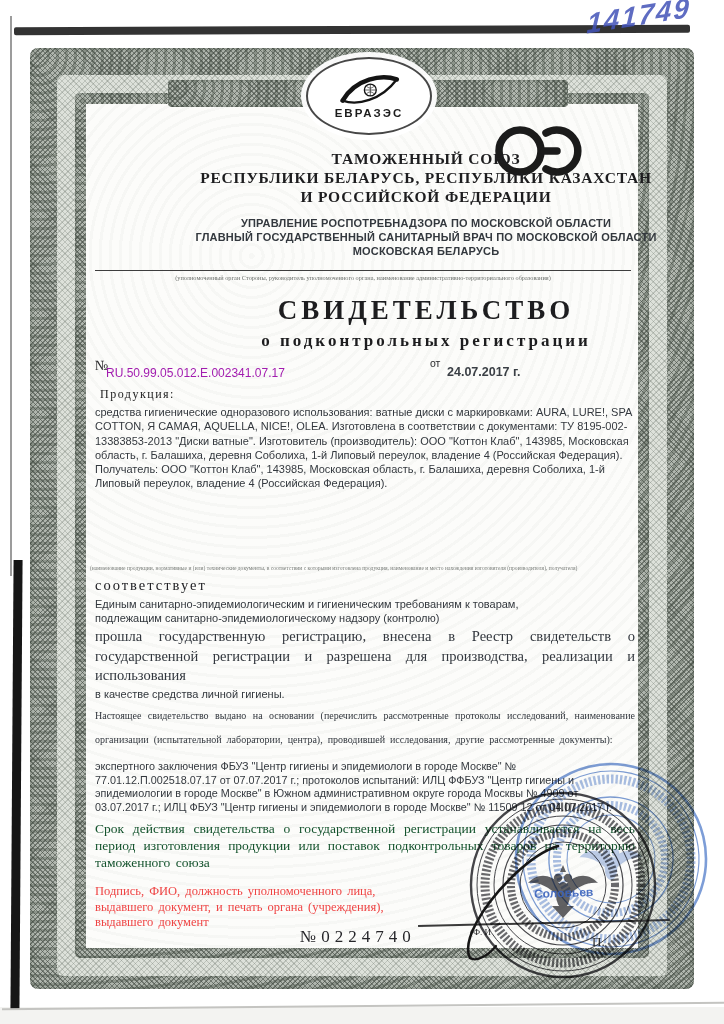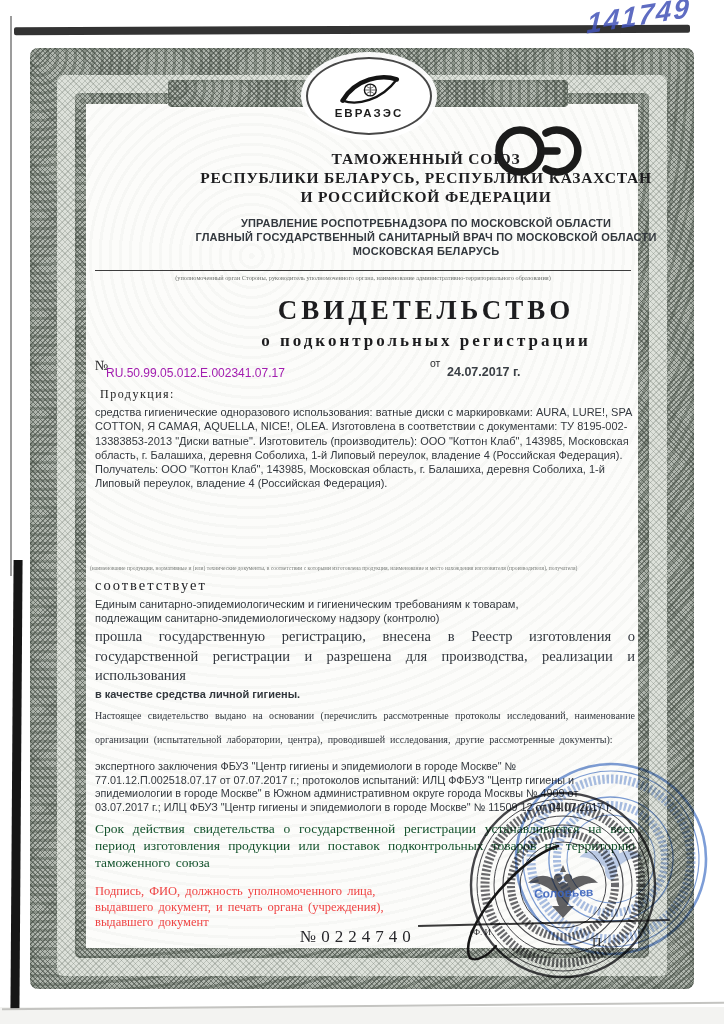--- a/index.html
+++ b/index.html
@@ -68,21 +68,21 @@
               border-radius:50%;z-index:0;}
   .wm-swoosh{left:268px;top:430px;width:190px;height:96px;opacity:.30;z-index:0;}
   .wm-word{left:86px;top:524px;width:552px;text-align:center;font-family:"Liberation Sans",sans-serif;
            font-weight:bold;font-size:31px;letter-spacing:11px;color:rgba(138,150,140,.5);z-index:0;}
   .cap2{left:90px;top:565px;width:548px;font-size:6px;color:#7a7e7a;z-index:2;white-space:nowrap;
         overflow:hidden;transform:scaleX(.93);transform-origin:left;font-family:"Liberation Serif",serif;}
   .conf-label{left:95px;top:577px;font-size:14.5px;letter-spacing:2px;color:#202024;z-index:2;}
   .conf-text{left:95px;top:597px;width:480px;font-size:11px;line-height:14px;z-index:2;font-weight:normal;}
   .reg-text{left:95px;top:627px;width:540px;font-size:14.5px;line-height:19.5px;color:#31363d;
             text-align:justify;word-spacing:6px;z-index:2;}
-  .usage-text{left:95px;top:688px;font-size:11px;z-index:2;font-weight:bold;}
+  .usage-text{left:95px;top:688px;font-size:11px;z-index:2;font-weight:normal;}
   .basis-text{left:95px;top:704px;width:540px;font-size:10px;line-height:24px;color:#31363d;
               text-align:justify;word-spacing:2.5px;z-index:2;}
   .docs-text{left:95px;top:760px;width:540px;font-size:10.8px;line-height:13.5px;z-index:2;}
   .validity-text{left:95px;top:820px;width:540px;font-size:13.5px;line-height:17px;color:#14532d;
                  text-align:justify;word-spacing:2px;z-index:2;}
   .sig-caption{left:95px;top:884px;width:315px;font-size:12.5px;line-height:15.5px;color:#ef4444;
                word-spacing:2px;z-index:2;}
   .serial{left:300px;top:927px;font-size:17px;letter-spacing:5px;color:#26262a;z-index:2;}
   .sig-line{left:418px;top:922px;width:252px;height:1.5px;background:#3a3a3a;
             transform:rotate(-1.4deg);z-index:2;}
@@ -150,21 +150,21 @@
 <svg class="abs wm-swoosh" viewBox="0 0 100 48">
   <path d="M10,40 C30,6 70,0 92,8" stroke="#7c8a7e" stroke-width="7" fill="none" stroke-linecap="round"></path>
   <path d="M92,8 C68,40 32,48 10,40" stroke="#7c8a7e" stroke-width="3.5" fill="none" stroke-linecap="round"></path>
   <circle cx="52" cy="24" r="9" fill="none" stroke="#7c8a7e" stroke-width="2"></circle>
 </svg>
 <div class="abs wm-word">ЕВРАЗЭС</div>
 <div class="abs cap2">(наименование продукции, нормативные и (или) технические документы, в соответствии с которыми изготовлена продукция, наименование и место нахождения изготовителя (производителя), получателя)</div>
 
 <div class="abs conf-label">соответствует</div>
 <div class="abs conf-text sans">Единым санитарно-эпидемиологическим и гигиеническим требованиям к товарам, подлежащим санитарно-эпидемиологическому надзору (контролю)</div>
-<div class="abs reg-text">прошла государственную регистрацию, внесена в Реестр изготовления о государственной регистрации и разрешена для производства, реализации и использования</div>
+<div class="abs reg-text">прошла государственную регистрацию, внесена в Реестр свидетельств о государственной регистрации и разрешена для производства, реализации и использования</div>
 <div class="abs usage-text sans">в качестве средства личной гигиены.</div>
 
 <div class="abs basis-text">Настоящее свидетельство выдано на основании (перечислить рассмотренные протоколы исследований, наименование организации (испытательной лаборатории, центра), проводившей исследования, другие рассмотренные документы):</div>
 <div class="abs docs-text sans">экспертного заключения ФБУЗ "Центр гигиены и эпидемиологи в городе Москве" № 77.01.12.П.002518.07.17 от 07.07.2017 г.; протоколов испытаний: ИЛЦ ФФБУЗ "Центр гигиены и эпидемиологии в городе Москве" в Южном административном округе города Москвы № 4909 от 03.07.2017 г.; ИЛЦ ФБУЗ "Центр гигиены и эпидемиологи в городе Москве" № 11509 12 от 04.07.2017 г.</div>
 
 <div class="abs validity-text">Срок действия свидетельства о государственной регистрации устанавливается на весь период изготовления продукции или поставок подконтрольных товаров на территорию таможенного союза</div>
 
 <div class="abs sig-caption">Подпись, ФИО, должность уполномоченного лица, выдавшего документ, и печать органа (учреждения), выдавшего документ</div>
 <div class="abs serial">№0224740</div>
 <div class="abs sig-line"></div>

